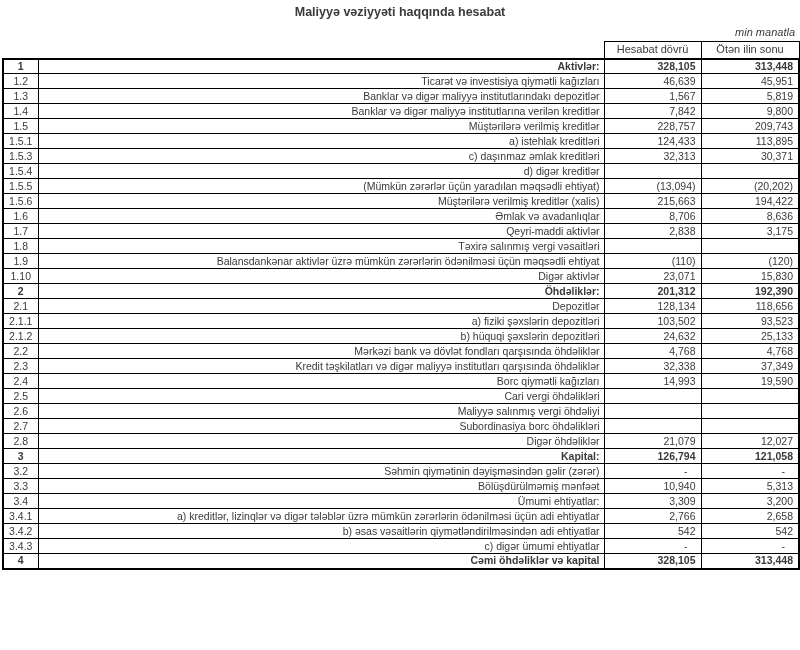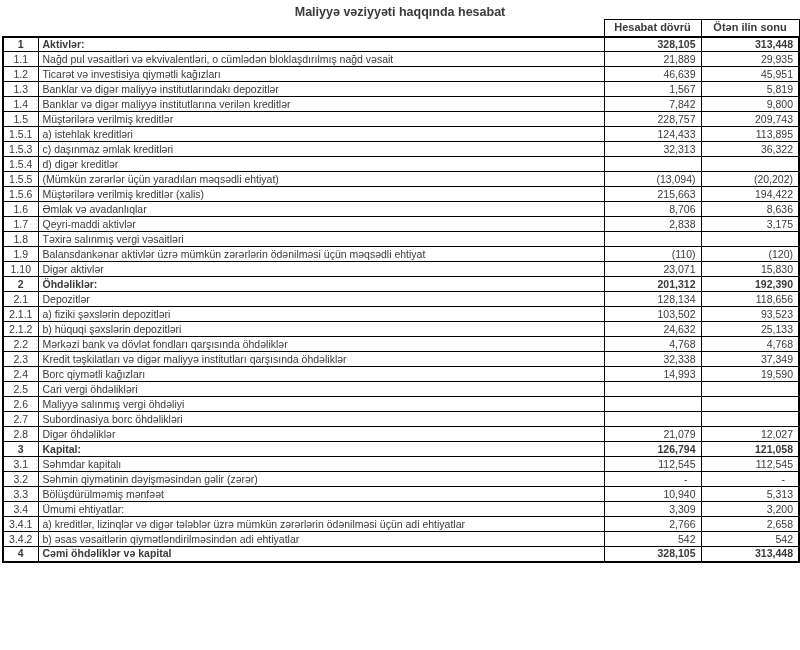--- a/index.html
+++ b/index.html
@@ -7,38 +7,39 @@
   body { font-family: "Liberation Sans", "DejaVu Sans", sans-serif; color: #3a3a3a; }
   .page { position: relative; width: 800px; height: 494px; padding: 4px 2px 0 2px; }
   .title { text-align: center; font-weight: bold; font-size: 12.5px; padding-top: 1px; color: #3a3a3a; }
   .unit-note { text-align: right; font-style: italic; font-size: 11px; padding: 7px 3px 3px 0; color: #3a3a3a; }
   table.report-table { border-collapse: collapse; table-layout: fixed; width: 796px; }
   col.c-no { width: 35px; }
   col.c-label { width: 566px; }
   col.c-v1 { width: 97px; }
   col.c-v2 { width: 98px; }
   th, td { font-size: 10.5px; height: 15px; line-height: 13px; white-space: nowrap; overflow: hidden; }
-  thead th.col-val { border: 1px solid #000; font-weight: bold; text-align: center; font-size: 11px; height: 17px; }
+  thead th.col-val { border: 1px solid #000; font-weight: normal; text-align: center; font-size: 11px; height: 17px; }
   thead th.no-border { border: none; background: transparent; }
   tbody td { border: 1px solid #000; }
   tbody tr:first-child td { border-top: 2px solid #000; }
   tbody tr:last-child td { border-bottom: 2px solid #000; }
   tbody td:first-child { border-left: 2px solid #000; }
   tbody td:last-child { border-right: 2px solid #000; }
   td.cell-no { text-align: center; padding: 0 1px; }
-  td.cell-label { text-align: left; padding: 0 4px; }
+  td.cell-label { text-align: right; padding: 0 4px; }
   td.cell-val { text-align: right; padding: 0 5px; }
   td.cell-val.dash { padding-right: 13px; }
   tr.section td { font-weight: bold; }
 </style>
 </head>
 <body>
 
 <div class="page">
   <div class="title">Maliyyə vəziyyəti haqqında hesabat</div>
+  <div class="unit-note">min manatla</div>
   <table class="report-table">
     <colgroup>
       <col class="c-no">
         <col class="c-label">
         <col class="c-v1">
         <col class="c-v2">
     </colgroup>
     <thead>
       <tr>
         <th class="no-border"></th>
@@ -48,26 +49,20 @@
       </tr>
     </thead>
     <tbody>
         <tr class="section">
           <td class="cell-no">1</td>
           <td class="cell-label">Aktivlər:</td>
           <td class="cell-val">328,105</td>
           <td class="cell-val">313,448</td>
         </tr>
         <tr>
-          <td class="cell-no">1.1</td>
-          <td class="cell-label">Nağd pul vəsaitləri və  ekvivalentləri, o cümlədən bloklaşdırılmış nağd vəsait</td>
-          <td class="cell-val">21,889</td>
-          <td class="cell-val">29,935</td>
-        </tr>
-        <tr>
           <td class="cell-no">1.2</td>
           <td class="cell-label">Ticarət və investisiya qiymətli kağızları</td>
           <td class="cell-val">46,639</td>
           <td class="cell-val">45,951</td>
         </tr>
         <tr>
           <td class="cell-no">1.3</td>
           <td class="cell-label">Banklar və digər maliyyə institutlarındakı depozitlər</td>
           <td class="cell-val">1,567</td>
           <td class="cell-val">5,819</td>
@@ -87,21 +82,21 @@
         <tr>
           <td class="cell-no">1.5.1</td>
           <td class="cell-label">a) istehlak kreditləri</td>
           <td class="cell-val">124,433</td>
           <td class="cell-val">113,895</td>
         </tr>
         <tr>
           <td class="cell-no">1.5.3</td>
           <td class="cell-label">c) daşınmaz əmlak kreditləri</td>
           <td class="cell-val">32,313</td>
-          <td class="cell-val">36,322</td>
+          <td class="cell-val">30,371</td>
         </tr>
         <tr>
           <td class="cell-no">1.5.4</td>
           <td class="cell-label">d) digər kreditlər</td>
           <td class="cell-val"></td>
           <td class="cell-val"></td>
         </tr>
         <tr>
           <td class="cell-no">1.5.5</td>
           <td class="cell-label">(Mümkün zərərlər üçün yaradılan məqsədli ehtiyat)</td>
@@ -210,26 +205,20 @@
           <td class="cell-val">21,079</td>
           <td class="cell-val">12,027</td>
         </tr>
         <tr class="section">
           <td class="cell-no">3</td>
           <td class="cell-label">Kapital:</td>
           <td class="cell-val">126,794</td>
           <td class="cell-val">121,058</td>
         </tr>
         <tr>
-          <td class="cell-no">3.1</td>
-          <td class="cell-label">Səhmdar kapitalı</td>
-          <td class="cell-val">112,545</td>
-          <td class="cell-val">112,545</td>
-        </tr>
-        <tr>
           <td class="cell-no">3.2</td>
           <td class="cell-label">Səhmin qiymətinin dəyişməsindən gəlir (zərər)</td>
           <td class="cell-val dash">-</td>
           <td class="cell-val dash">-</td>
         </tr>
         <tr>
           <td class="cell-no">3.3</td>
           <td class="cell-label">Bölüşdürülməmiş mənfəət</td>
           <td class="cell-val">10,940</td>
           <td class="cell-val">5,313</td>
@@ -244,20 +233,26 @@
           <td class="cell-no">3.4.1</td>
           <td class="cell-label">a) kreditlər, lizinqlər və digər tələblər üzrə mümkün zərərlərin ödənilməsi üçün adi ehtiyatlar</td>
           <td class="cell-val">2,766</td>
           <td class="cell-val">2,658</td>
         </tr>
         <tr>
           <td class="cell-no">3.4.2</td>
           <td class="cell-label">b) əsas vəsaitlərin qiymətləndirilməsindən adi ehtiyatlar</td>
           <td class="cell-val">542</td>
           <td class="cell-val">542</td>
+        </tr>
+        <tr>
+          <td class="cell-no">3.4.3</td>
+          <td class="cell-label">c) digər ümumi ehtiyatlar</td>
+          <td class="cell-val dash">-</td>
+          <td class="cell-val dash">-</td>
         </tr>
         <tr class="section">
           <td class="cell-no">4</td>
           <td class="cell-label">Cəmi öhdəliklər və kapital</td>
           <td class="cell-val">328,105</td>
           <td class="cell-val">313,448</td>
         </tr>
       </tbody>
   </table>
 </div>

